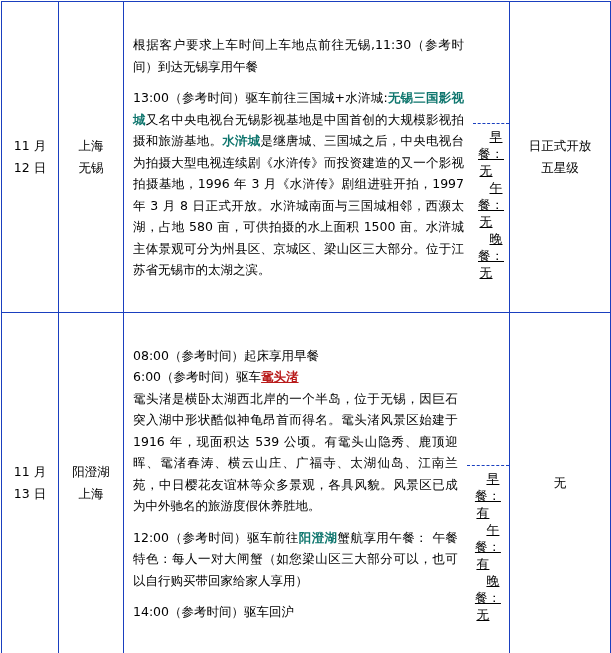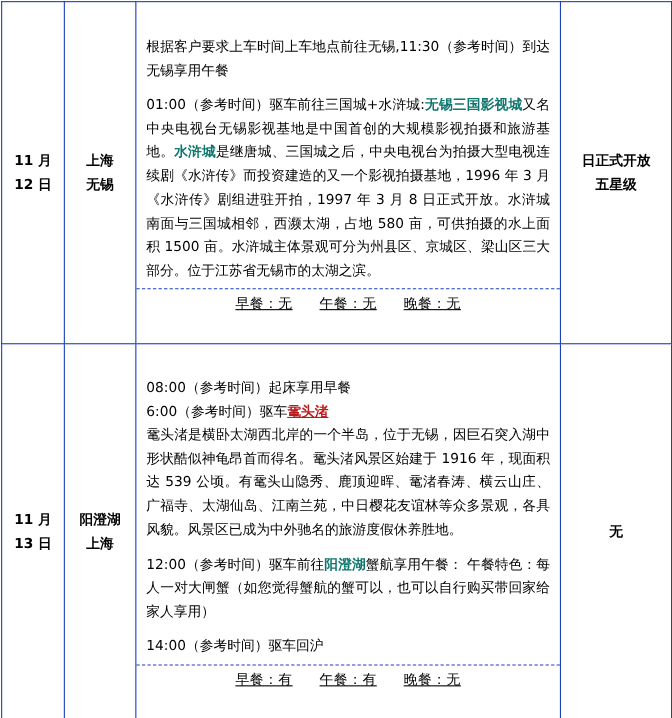--- a/index.html
+++ b/index.html
@@ -33,21 +33,21 @@
   .col-date { width: 56px; }
   .col-city { width: 64px; }
   .col-main { width: 385px; }
   .col-hotel { width: 100px; }
 
   .cell-center {
     text-align: center;
     line-height: 1.75;
     font-size: 12.5px;
   }
-  .cell-center div { white-space: nowrap; font-weight: bold; }
+  .cell-center div { white-space: nowrap; }
   .para {
     line-height: 1.72;
     text-align: justify;
     margin: 0 0 10px 0;
     font-size: 12.5px;
   }
   .para:last-child { margin-bottom: 0; }
   .para.tight { margin-bottom: 0; }
   .hl {
     color: #0f766e;
@@ -63,21 +63,21 @@
   .meals {
     border-top: 1px dashed #1a3fbf;
     text-align: center;
     padding: 5px 0 5px 0;
     font-size: 12.5px;
     letter-spacing: 0.5px;
   }
   .meals span { margin: 0 10px; text-decoration: underline; }
   .main-inner {
     display: flex;
-    flex-direction: column;
+    flex-direction: row;
     height: 100%;
     box-sizing: border-box;
   }
   .main-body {
     padding: 7px 9px 6px 9px;
   }
   .main-foot {
     margin-top: auto;
   }
   td.main-cell-wrap {
@@ -104,21 +104,21 @@
           <div>上海</div>
           <div>无锡</div>
         </td>
         <td class="col-main main-cell-wrap row1">
           <div class="main-inner">
             <div class="main-body">
               <p class="para">
                 <span>根据客户要求上车时间上车地点前往无锡,11:30（参考时间）到达无锡享用午餐</span>
               </p>
               <p class="para">
-                <span>01:00（参考时间）驱车前往三国城+水浒城:</span><span class="hl">无锡三国影视城</span><span>又名中央电视台无锡影视基地是中国首创的大规模影视拍摄和旅游基地。</span><span class="hl">水浒城</span><span>是继唐城、三国城之后，中央电视台为拍摄大型电视连续剧《水浒传》而投资建造的又一个影视拍摄基地，1996 年 3 月《水浒传》剧组进驻开拍，1997 年 3 月 8 日正式开放。水浒城南面与三国城相邻，西濒太湖，占地 580 亩，可供拍摄的水上面积 1500 亩。水浒城主体景观可分为州县区、京城区、梁山区三大部分。位于江苏省无锡市的太湖之滨。</span>
+                <span>13:00（参考时间）驱车前往三国城+水浒城:</span><span class="hl">无锡三国影视城</span><span>又名中央电视台无锡影视基地是中国首创的大规模影视拍摄和旅游基地。</span><span class="hl">水浒城</span><span>是继唐城、三国城之后，中央电视台为拍摄大型电视连续剧《水浒传》而投资建造的又一个影视拍摄基地，1996 年 3 月《水浒传》剧组进驻开拍，1997 年 3 月 8 日正式开放。水浒城南面与三国城相邻，西濒太湖，占地 580 亩，可供拍摄的水上面积 1500 亩。水浒城主体景观可分为州县区、京城区、梁山区三大部分。位于江苏省无锡市的太湖之滨。</span>
               </p>
             </div>
             <div class="main-foot meals">
               <span>早餐：无</span>
               <span>午餐：无</span>
               <span>晚餐：无</span>
             </div>
           </div>
         </td>
         <td class="col-hotel cell-center row1">
@@ -142,21 +142,21 @@
               <p class="para tight">
                 <span>08:00（参考时间）起床享用早餐</span>
               </p>
               <p class="para tight">
                 <span>6:00（参考时间）驱车</span><span class="hl-underline">鼋头渚</span>
               </p>
               <p class="para">
                 <span>鼋头渚是横卧太湖西北岸的一个半岛，位于无锡，因巨石突入湖中形状酷似神龟昂首而得名。鼋头渚风景区始建于 1916 年，现面积达 539 公顷。有</span><span class="u">鼋头</span><span>山隐秀、鹿顶迎晖、鼋渚春涛、横云山庄、广福寺、太湖仙岛、江南兰苑，中日樱花友谊林等众多景观，各具风貌。风景区已成为中外驰名的旅游度假休养胜地。</span>
               </p>
               <p class="para">
-                <span>12:00（参考时间）驱车前往</span><span class="hl">阳澄湖</span><span>蟹航享用午餐：  午餐特色：每人一对大闸蟹（如您</span><span class="u">觉得蟹航的蟹</span><span>可以，也可以自行购买带回家给家人享用）</span>
+                <span>12:00（参考时间）驱车前往</span><span class="hl">阳澄湖</span><span>蟹航享用午餐：  午餐特色：每人一对大闸蟹（如您</span><span class="u">梁山区三大部分</span><span>可以，也可以自行购买带回家给家人享用）</span>
               </p>
               <p class="para">
                 <span>14:00（参考时间）驱车回沪</span>
               </p>
             </div>
             <div class="main-foot meals">
               <span>早餐：有</span>
               <span>午餐：有</span>
               <span>晚餐：无</span>
             </div>

